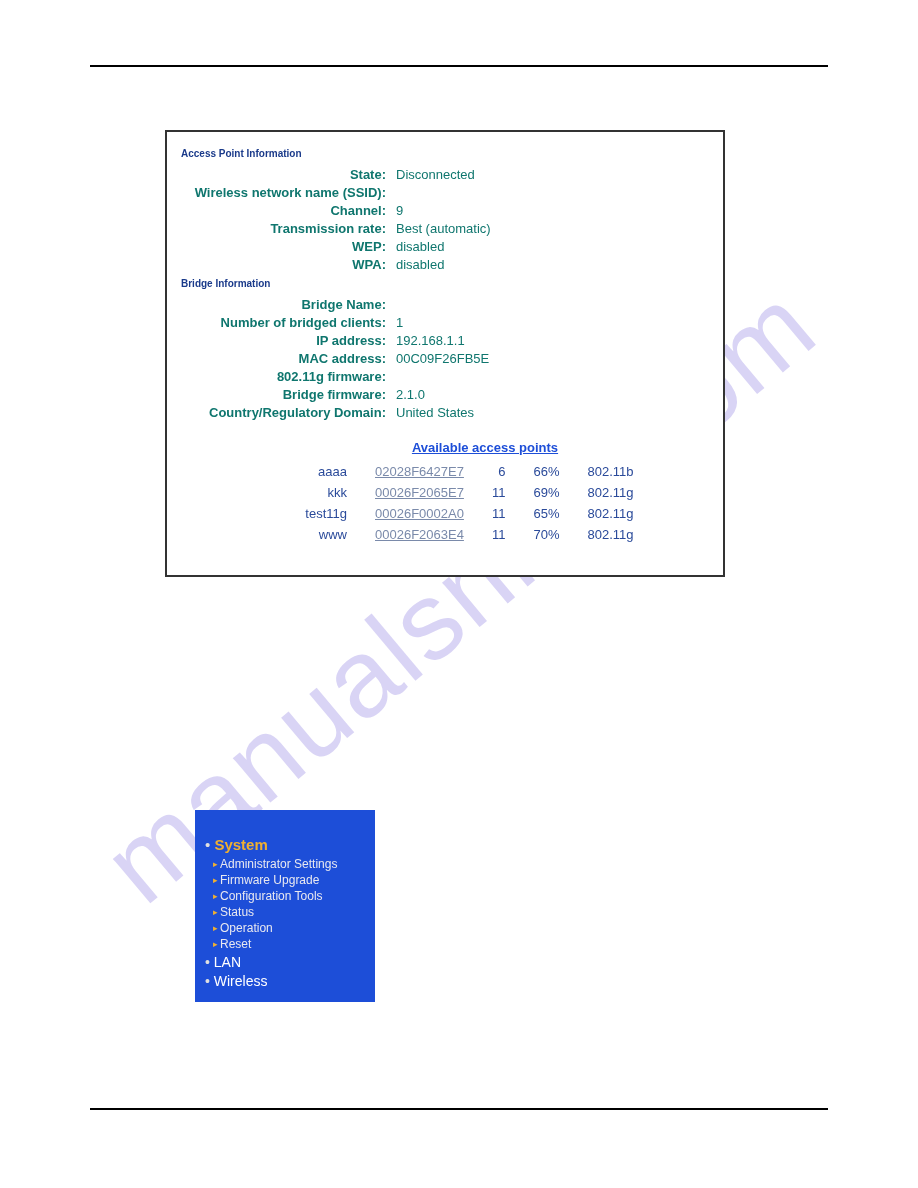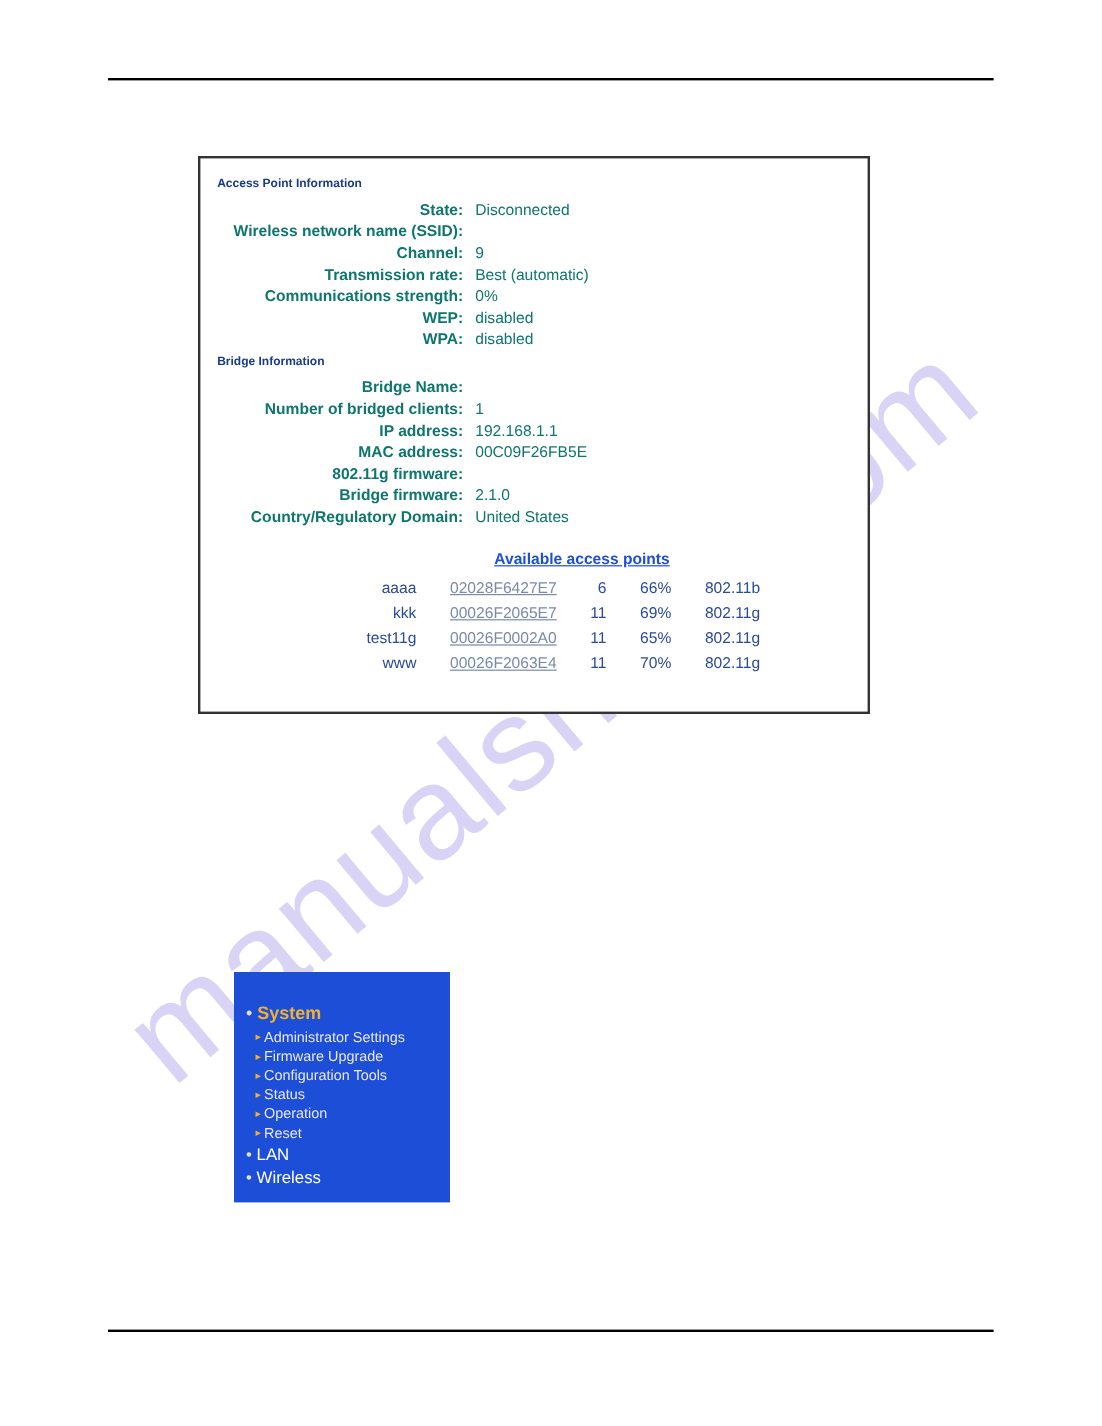--- a/index.html
+++ b/index.html
@@ -165,24 +165,20 @@
           <div class="info-label">Wireless network name (SSID):</div>
           <div class="info-value"></div>
         </div>
       <div class="info-row">
           <div class="info-label">Channel:</div>
           <div class="info-value">9</div>
         </div>
       <div class="info-row">
           <div class="info-label">Transmission rate:</div>
           <div class="info-value">Best (automatic)</div>
-        </div>
-      <div class="info-row">
-          <div class="info-label">Communications strength:</div>
-          <div class="info-value">0%</div>
         </div>
       <div class="info-row">
           <div class="info-label">WEP:</div>
           <div class="info-value">disabled</div>
         </div>
       <div class="info-row">
           <div class="info-label">WPA:</div>
           <div class="info-value">disabled</div>
         </div>
     </div>

